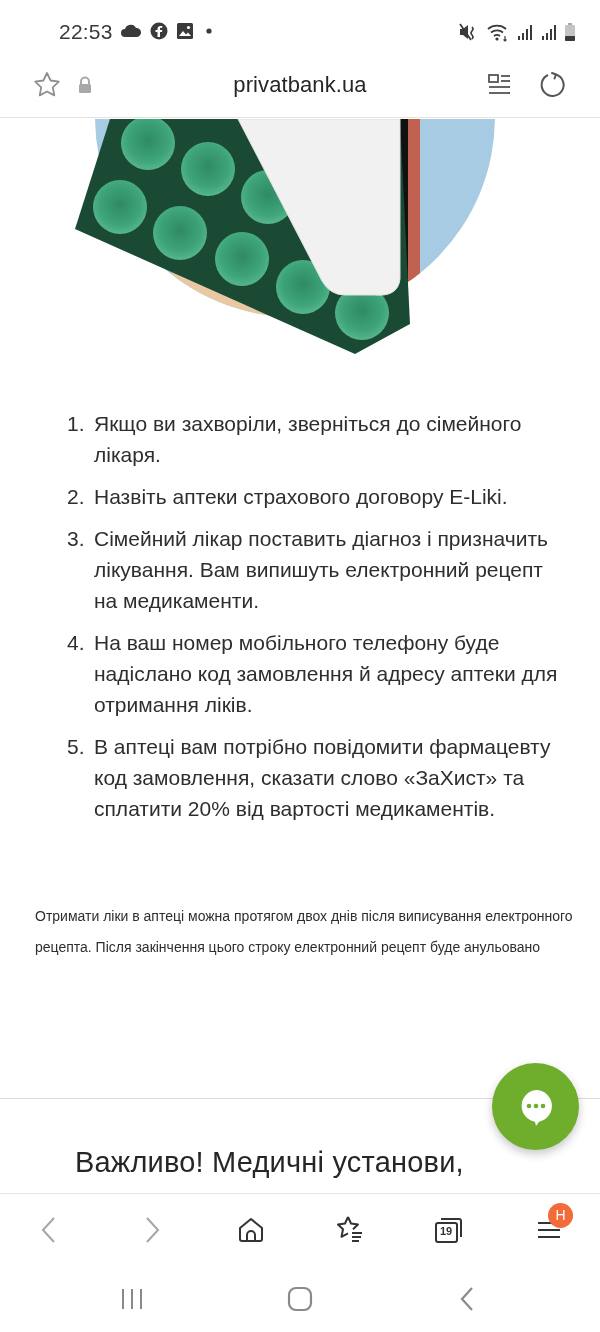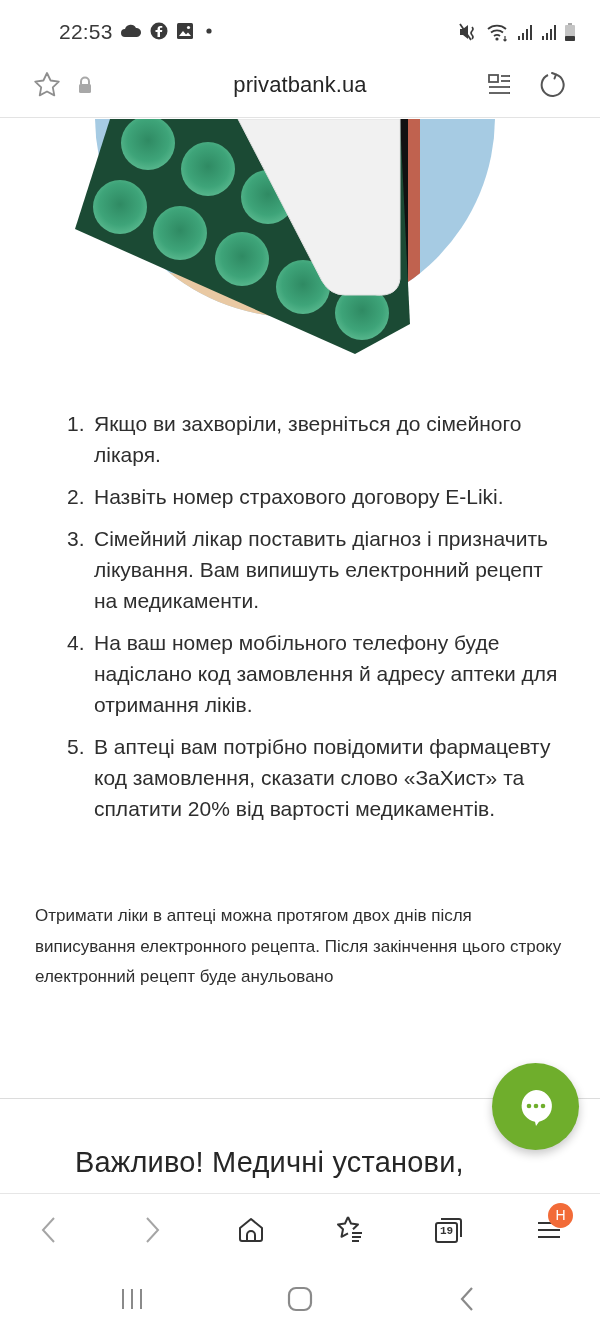--- a/index.html
+++ b/index.html
@@ -21,32 +21,32 @@
   .url-reload { position: absolute; left: 538px; top: 6px; }
 
   
   .hero { position: absolute; top: 119px; left: 0; width: 600px; height: 240px; overflow: hidden; }
 
   
   .content { position: absolute; top: 408px; left: 0; width: 600px; }
   ol.steps { list-style: none; padding-left: 67px; padding-right: 30px; }
   ol.steps li { position: relative; font-size: 21px; line-height: 31px; color: #2e2e2e; margin-bottom: 11px; padding-left: 27px; }
   ol.steps li .num { position: absolute; left: 0; top: 0; }
-  .para { position: absolute; top: 493px; left: 35px; width: 540px; font-size: 17px; line-height: 30.5px; color: #2e2e2e; }
+  .para { position: absolute; top: 493px; left: 35px; width: 540px; font-size: 14px; line-height: 30.5px; color: #2e2e2e; }
 
   .divider { position: absolute; top: 1098px; left: 0; width: 600px; height: 1px; background: #dcdcdc; }
   .heading-2 { position: absolute; top: 1146px; left: 35px; font-size: 29px; color: #262626; letter-spacing: 0.2px; margin-left: 40px; }
 
   
   .chat-fab { position: absolute; left: 492px; top: 1063px; width: 87px; height: 87px; border-radius: 50%; background: #6fae2c; box-shadow: 0 4px 10px rgba(0,0,0,0.22); display: flex; align-items: center; justify-content: center; }
 
   
   .toolbar { position: absolute; top: 1193px; left: 0; width: 600px; height: 72px; background: #fff; border-top: 1px solid #e6e6e6; }
   .tb-item { position: absolute; top: 18px; width: 36px; height: 36px; display: flex; align-items: center; justify-content: center; }
-  .tabs-count { position: absolute; font-size: 11px; font-weight: bold; color: #333; font-family: Liberation Mono, monospace; }
+  .tabs-count { position: absolute; font-size: 11px; font-weight: bold; color: #333; }
   .menu-badge { position: absolute; left: 548px; top: 1203px; width: 25px; height: 25px; border-radius: 50%; background: #f26b38; color: #fff; font-size: 14px; text-align: center; line-height: 25px; }
 
   
   .nav-bar { position: absolute; top: 1265px; left: 0; width: 600px; height: 67px; background: #fff; }
   .nav-item { position: absolute; top: 18px; width: 36px; height: 32px; display: flex; align-items: center; justify-content: center; }
 </style>
 </head>
 <body>
 
 <div class="status-bar">
@@ -166,21 +166,21 @@
     </g>
 
     <path d="M238,0 L400,0 L400,160 Q398,178 375,176 L345,176 Q330,176 322,162 Z" fill="#f1f1f1"></path>
     <path d="M238,0 L400,0 L400,160 Q398,178 375,176 L345,176 Q330,176 322,162 Z" fill="none" stroke="#e0e0e0" stroke-width="1"></path>
   </svg>
 </div>
 
 <div class="content">
   <ol class="steps">
     <li><span class="num">1.</span><span>Якщо ви захворіли, зверніться до сімейного лікаря.</span></li>
-    <li><span class="num">2.</span><span>Назвіть номер страхового договору E-Liki.</span></li>
+    <li><span class="num">2.</span><span>Назвіть аптеки страхового договору E-Liki.</span></li>
     <li><span class="num">3.</span><span>Сімейний лікар поставить діагноз і призначить лікування. Вам випишуть електронний рецепт на медикаменти.</span></li>
     <li><span class="num">4.</span><span>На ваш номер мобільного телефону буде надіслано код замовлення й адресу аптеки для отримання ліків.</span></li>
     <li><span class="num">5.</span><span>В аптеці вам потрібно повідомити фармацевту код замовлення, сказати слово «ЗаХист» та сплатити 20% від вартості медикаментів.</span></li>
   </ol>
   <p class="para">Отримати ліки в аптеці можна протягом двох днів після виписування електронного рецепта. Після закінчення цього строку електронний рецепт буде анульовано</p>
 </div>
 
 <div class="divider"></div>
 <div class="heading-2">Важливо! Медичні установи,</div>
 

